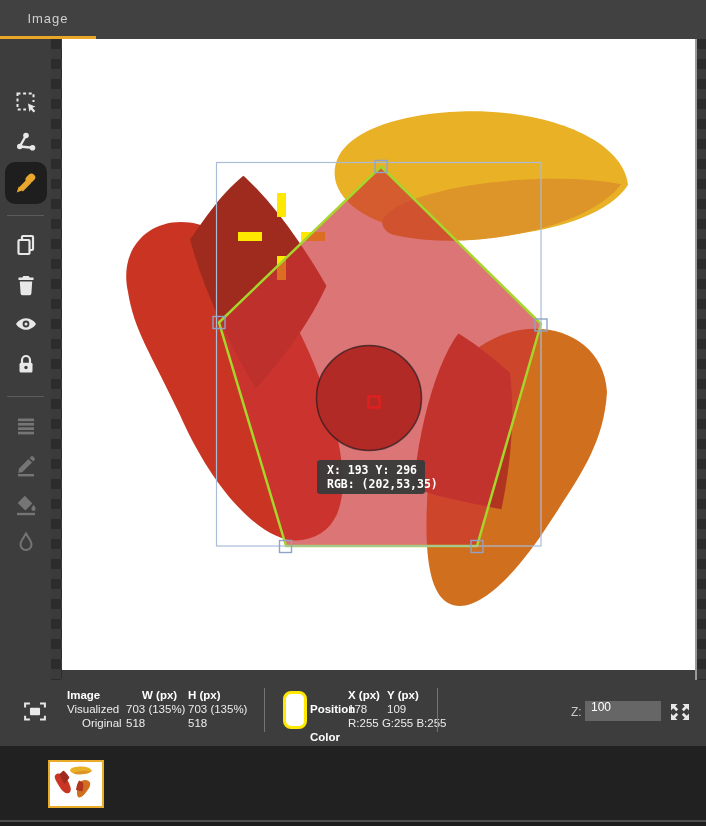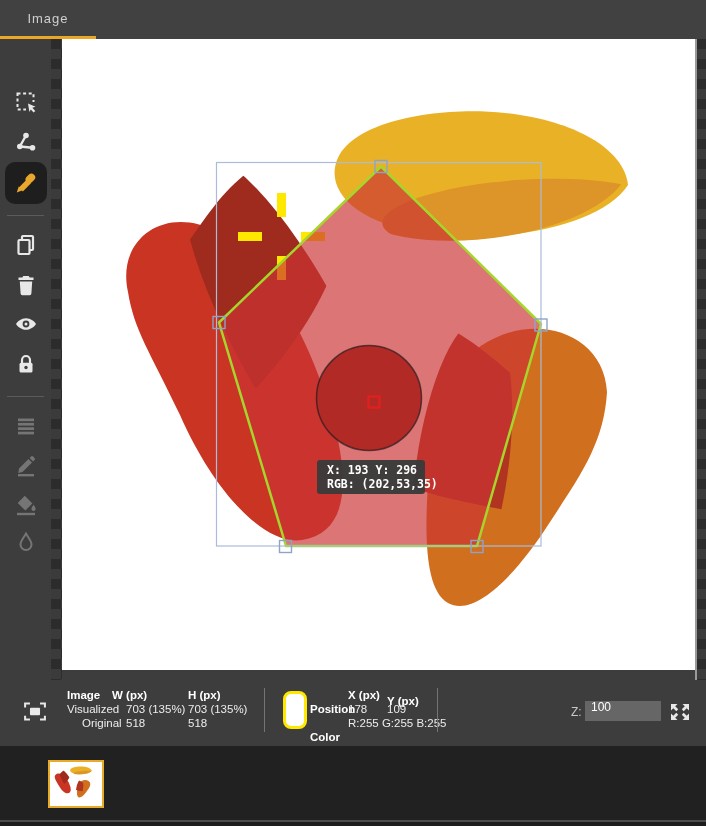--- a/index.html
+++ b/index.html
@@ -237,35 +237,35 @@
             <path d="M1.2 5.5 V1.2 H6.5"></path>
             <path d="M17.5 1.2 H22.8 V5.5"></path>
             <path d="M22.8 14.5 V18.8 H17.5"></path>
             <path d="M6.5 18.8 H1.2 V14.5"></path>
           </g>
           <rect x="6.5" y="6" width="11" height="8" rx="1" fill="#e8e8e8"></rect>
         </svg>
     </div>
 
     <span class="abs hdr" style="left:67px;top:8px">Image</span>
-    <span class="abs hdr" style="left:112px;top:8px">W (px)</span>
+    <span class="abs hdr" style="left:142px;top:8px">W (px)</span>
     <span class="abs hdr" style="left:188px;top:8px">H (px)</span>
     <span class="abs" style="left:67px;top:22px">Visualized</span>
     <span class="abs" style="left:126px;top:22px">703 (135%)</span>
     <span class="abs" style="left:188px;top:22px">703 (135%)</span>
     <span class="abs" style="left:82px;top:36px">Original</span>
     <span class="abs" style="left:126px;top:36px">518</span>
     <span class="abs" style="left:188px;top:36px">518</span>
 
     <div class="sdivider" style="left:264px"></div>
 
     <div class="swatch"></div>
 
     <span class="abs hdr" style="left:348px;top:8px">X (px)</span>
-    <span class="abs hdr" style="left:387px;top:14px">Y (px)</span>
+    <span class="abs hdr" style="left:387px;top:8px">Y (px)</span>
     <span class="abs hdr" style="left:310px;top:22px">Position</span>
     <span class="abs" style="left:348px;top:22px">178</span>
     <span class="abs" style="left:387px;top:22px">109</span>
     <span class="abs hdr" style="left:310px;top:50px">Color</span>
     <span class="abs" style="left:348px;top:36px">R:255 G:255 B:255</span>
 
     <div class="sdivider" style="left:437px"></div>
 
     <span class="abs" style="left:571px;top:25px;font-size:12px;color:#c8c8c8">Z:</span>
     <input class="zoom-input" type="text" value="100" style="">

